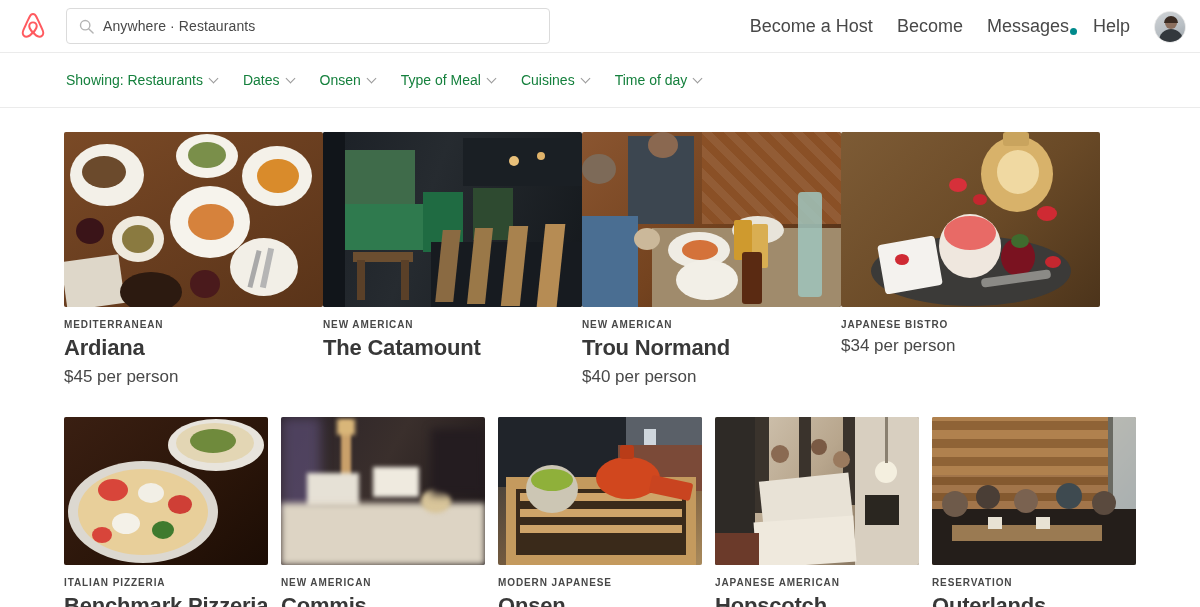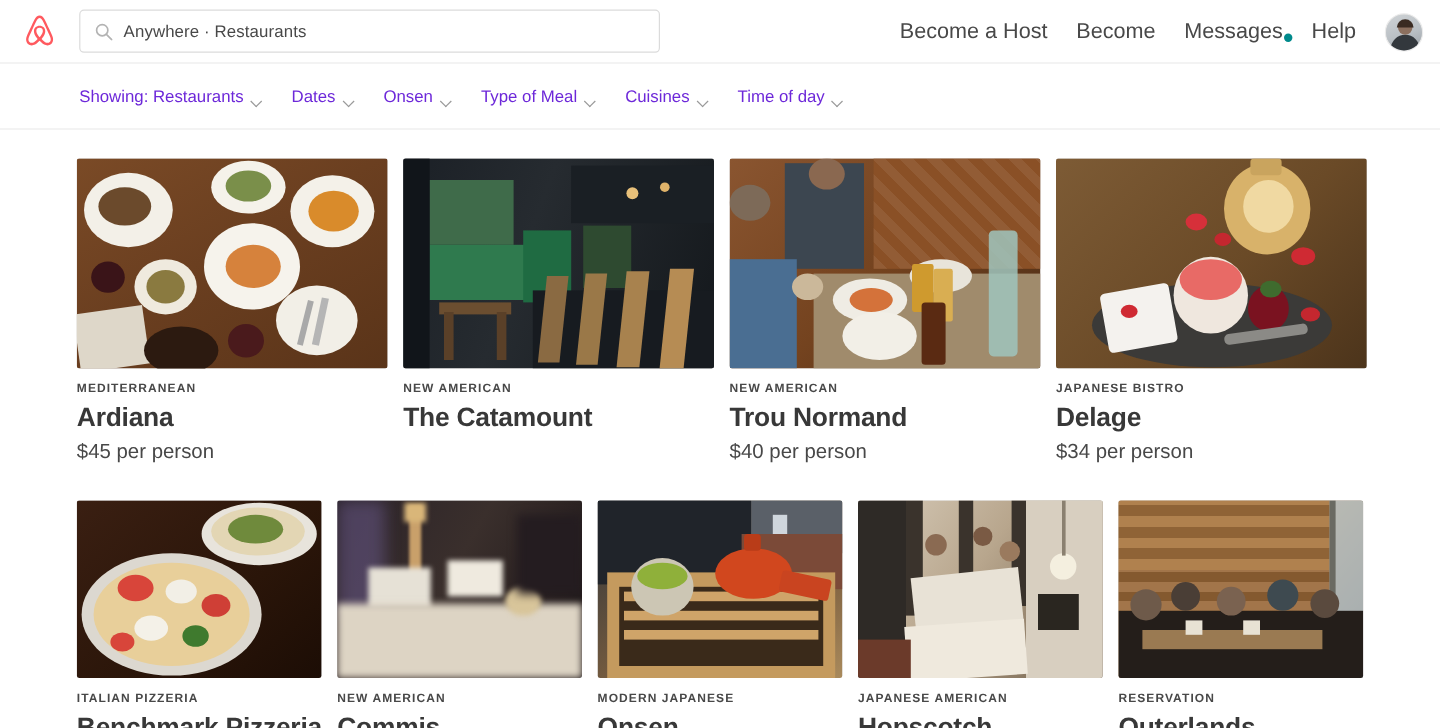--- a/index.html
+++ b/index.html
@@ -57,34 +57,34 @@
   .avatar .a-hair { position: absolute; left: 9px; top: 4px; width: 14px; height: 7px; border-radius: 7px 7px 0 0; background: #3a2b22; }
 
   
   .filterbar {
     height: 55px; width: 1200px;
     border-bottom: 1px solid #ebebeb;
     display: flex; align-items: center;
     padding-left: 66px;
   }
   .filter {
-    display: flex; align-items: flex-end;
-    font-size: 14px; color: #6d28d9;
+    display: flex; align-items: center;
+    font-size: 14px; color: #15803d;
     margin-right: 26px; cursor: pointer; white-space: nowrap;
   }
   .chev {
     display: inline-block; width: 7px; height: 7px;
     border-right: 1.3px solid #9a9a9a; border-bottom: 1.3px solid #9a9a9a;
     transform: rotate(45deg); margin-left: 7px; margin-top: -4px;
   }
 
   
   .content { padding: 0 0 0 0; position: relative; }
   .row { display: flex; padding-left: 64px; }
-  .row1 { margin-top: 24px; gap: 13px; }
+  .row1 { margin-top: 24px; gap: 0; }
   .row2 { margin-top: 30px; gap: 13px; }
 
   .card { cursor: pointer; }
   .row1 .card { width: 259px; }
   .row2 .card { width: 204px; }
 
   .thumb {
     width: 100%; border-radius: 2px; overflow: hidden;
     position: relative; background: #d6d6d6;
   }
@@ -297,21 +297,20 @@
         <span class="dot" style="left:170px;top:102px;width:18px;height:14px;background:#3f6b2e;"></span>
         <span class="rect" style="left:140px;top:142px;width:70px;height:9px;background:#8b8a86;transform:rotate(-8deg);border-radius:4px;"></span>
         <span class="dot" style="left:108px;top:46px;width:18px;height:14px;background:#d6303a;"></span>
         <span class="dot" style="left:132px;top:62px;width:14px;height:11px;background:#c4272f;"></span>
         <span class="dot" style="left:196px;top:74px;width:20px;height:15px;background:#cf2a33;"></span>
         <span class="dot" style="left:204px;top:124px;width:16px;height:12px;background:#c4272f;"></span>
         <span class="dot" style="left:54px;top:122px;width:14px;height:11px;background:#cf2a33;"></span>
       </div>
       <div class="meta">
         <div class="cat">JAPANESE BISTRO</div>
-        <div class="title">Delage</div>
         <div class="price">$34 per person</div>
       </div>
     </div>
 
   </div>
 
   <div class="row row2">
 
     <div class="card">
       <div class="thumb">

